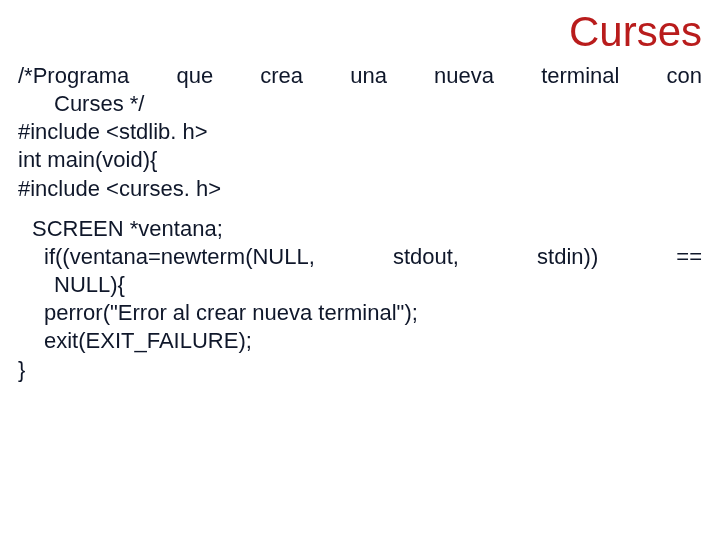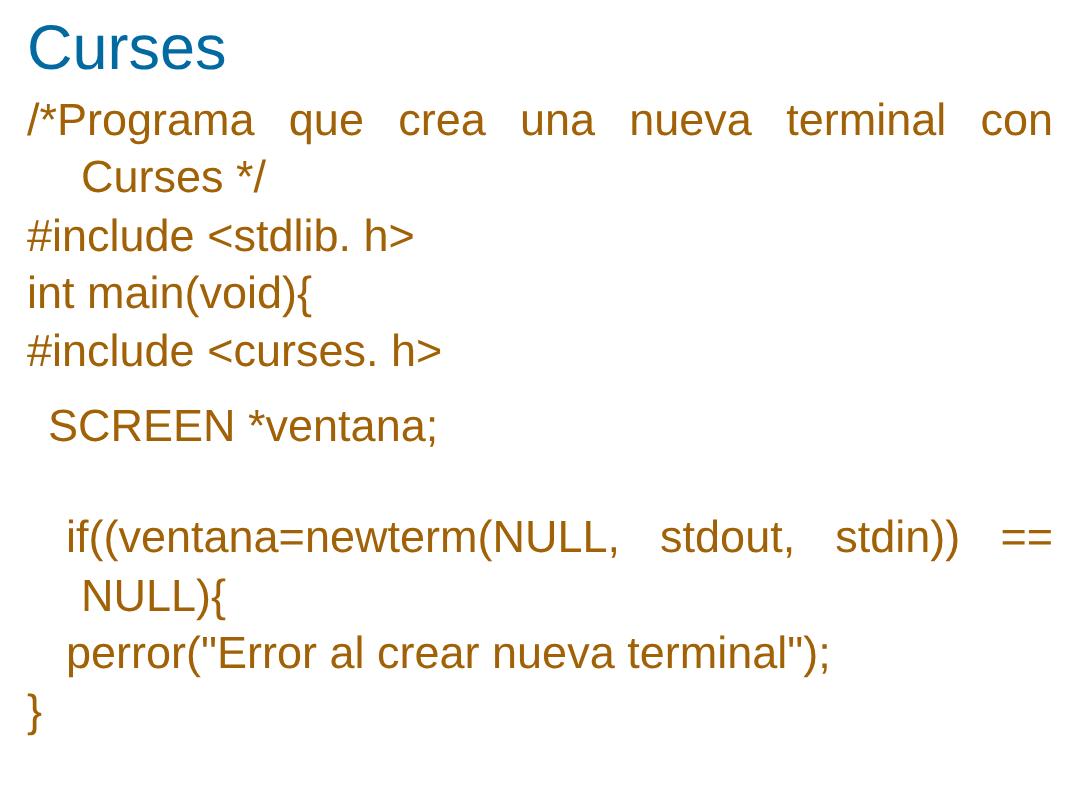--- a/index.html
+++ b/index.html
@@ -9,29 +9,29 @@
     }
     body {
       width: 720px;
       height: 540px;
       background: #ffffff;
       font-family: Arial, Helvetica, sans-serif;
       padding: 8px 18px;
       overflow: hidden;
     }
     .title {
-      color: #0369a1;
+      color: #b91c1c;
       font-size: 42px;
-      text-align: left;
+      text-align: right;
       font-weight: normal;
       margin-bottom: 6px;
     }
     .code-block {
-      color: #a16207;
-      font-size: 30px;
+      color: #0f172a;
+      font-size: 22px;
       line-height: 1.28;
     }
     .comment-line {
       text-align: justify;
       text-align-last: justify;
       padding-left: 0;
     }
     .comment-line2 {
       padding-left: 36px;
     }
@@ -39,35 +39,35 @@
       padding-left: 14px;
       margin-top: 12px;
     }
     .indent2 {
       padding-left: 26px;
     }
     .just-indent1 {
       text-align: justify;
       text-align-last: justify;
       padding-left: 26px;
-      margin-top: 36px;
     }
     .null-line {
       padding-left: 36px;
     }
   </style>
 </head>
 <body>
 
 <h1 class="title">Curses</h1>
 
 <div class="code-block">
   <div class="comment-line">/*Programa que crea una nueva terminal con</div>
   <div class="comment-line2">Curses */</div>
   <div>#include &lt;stdlib. h&gt;</div>
   <div>int main(void){</div>
   <div>#include &lt;curses. h&gt;</div>
   <div class="indent1">SCREEN *ventana;</div>
   <div class="just-indent1">if((ventana=newterm(NULL, stdout, stdin)) ==</div>
   <div class="null-line">NULL){</div>
   <div class="indent2">perror("Error al crear nueva terminal");</div>
+  <div class="indent2">exit(EXIT_FAILURE);</div>
   <div>}</div>
 </div>
 
 </body></html>

